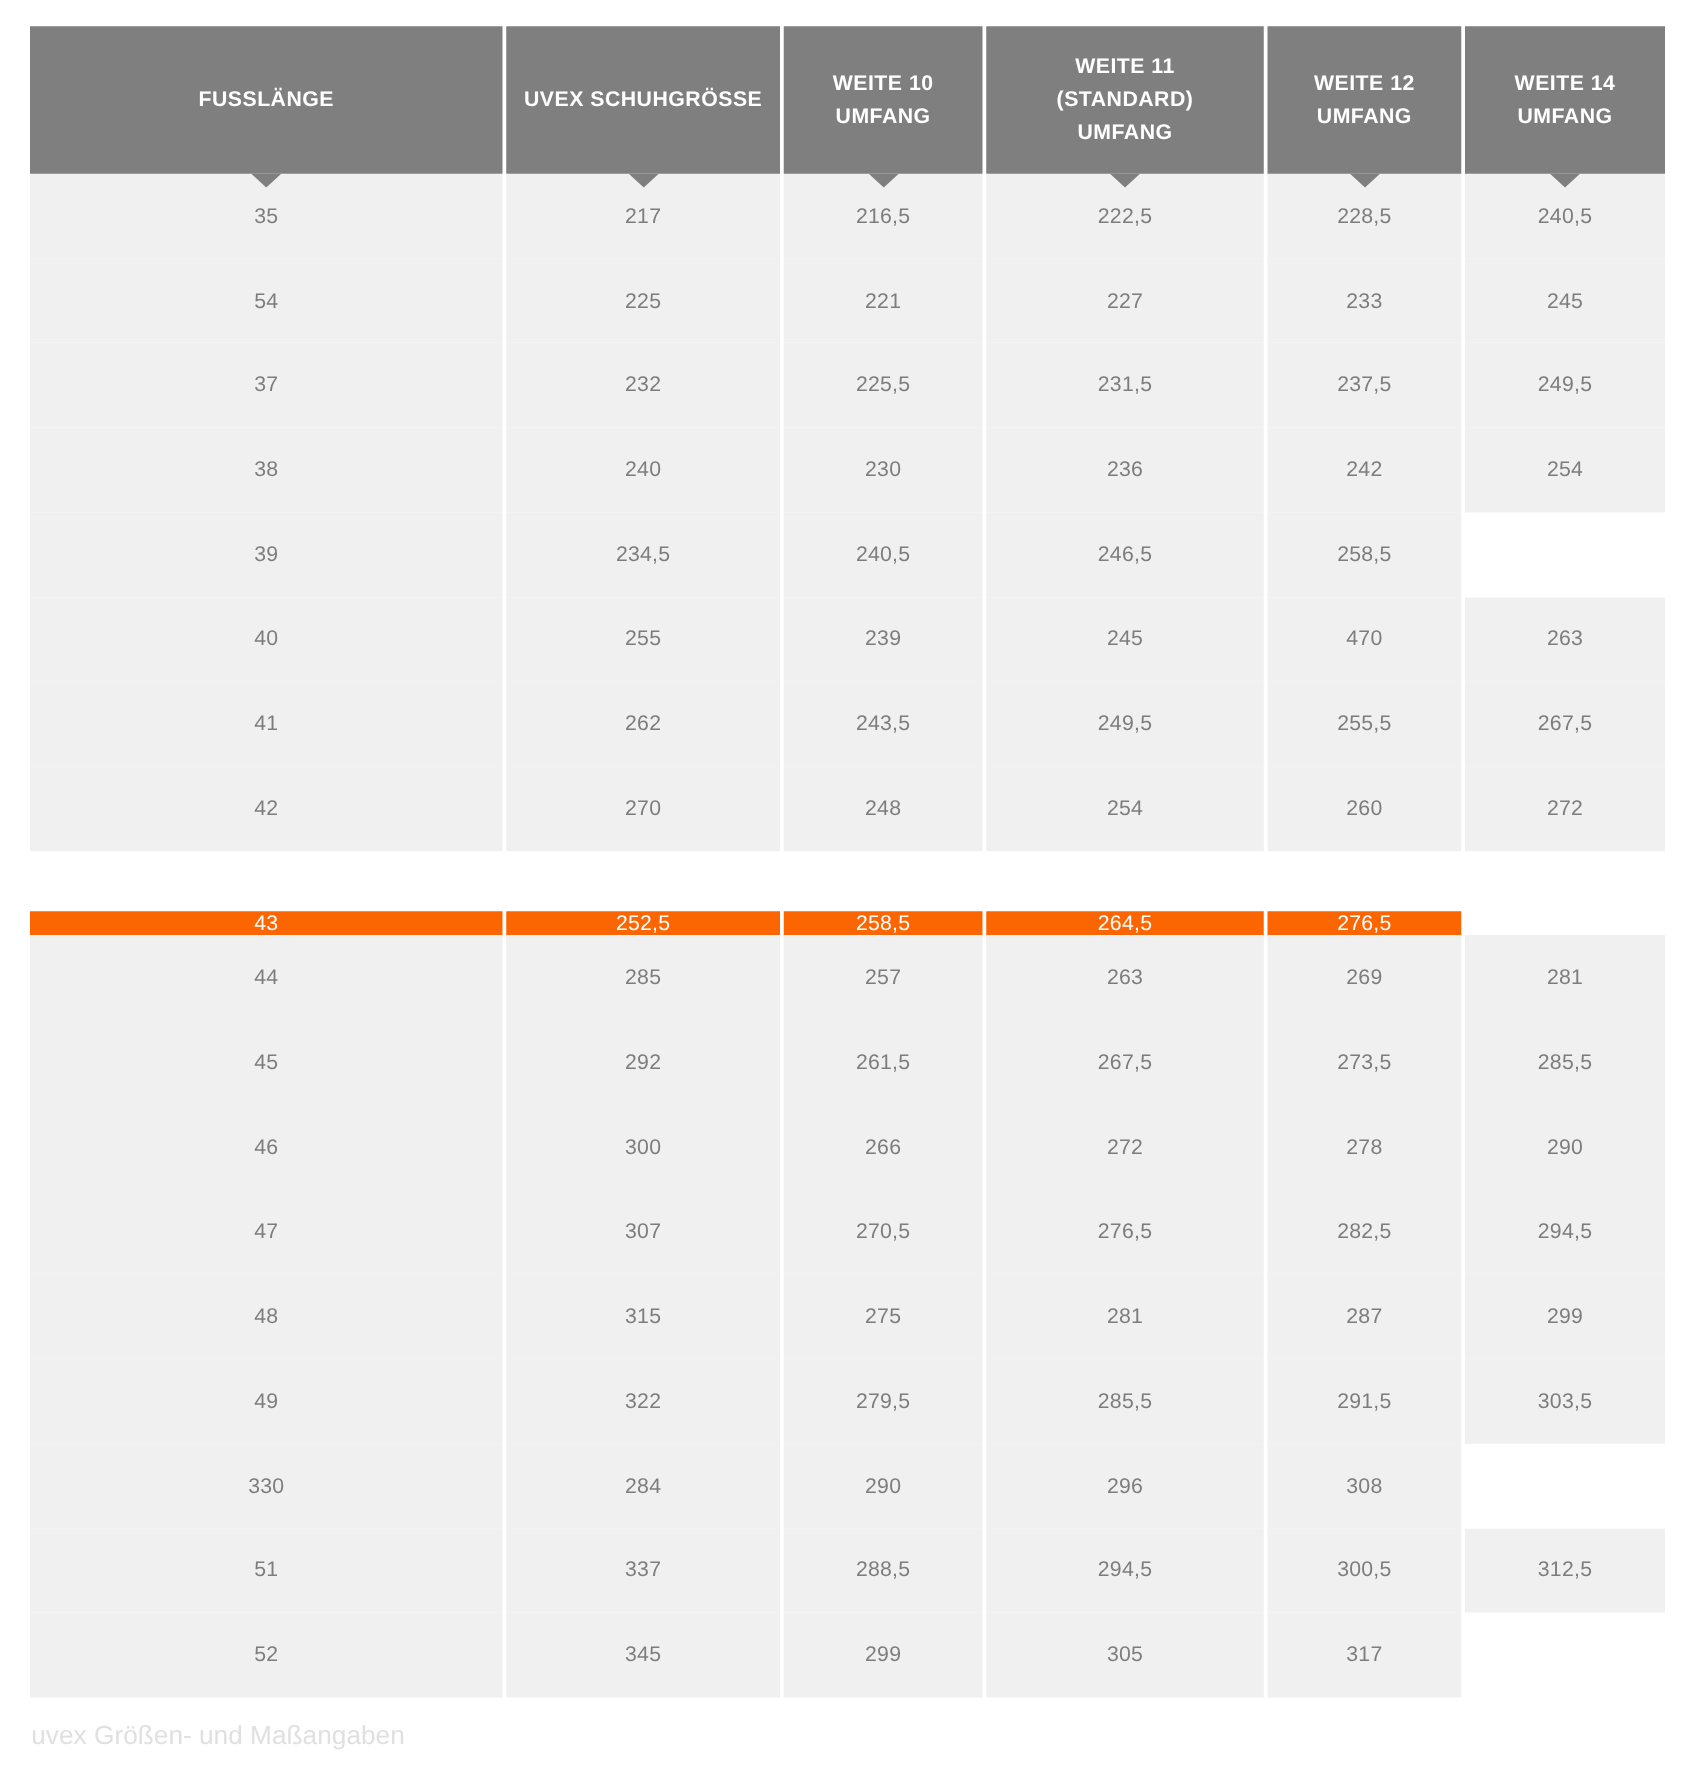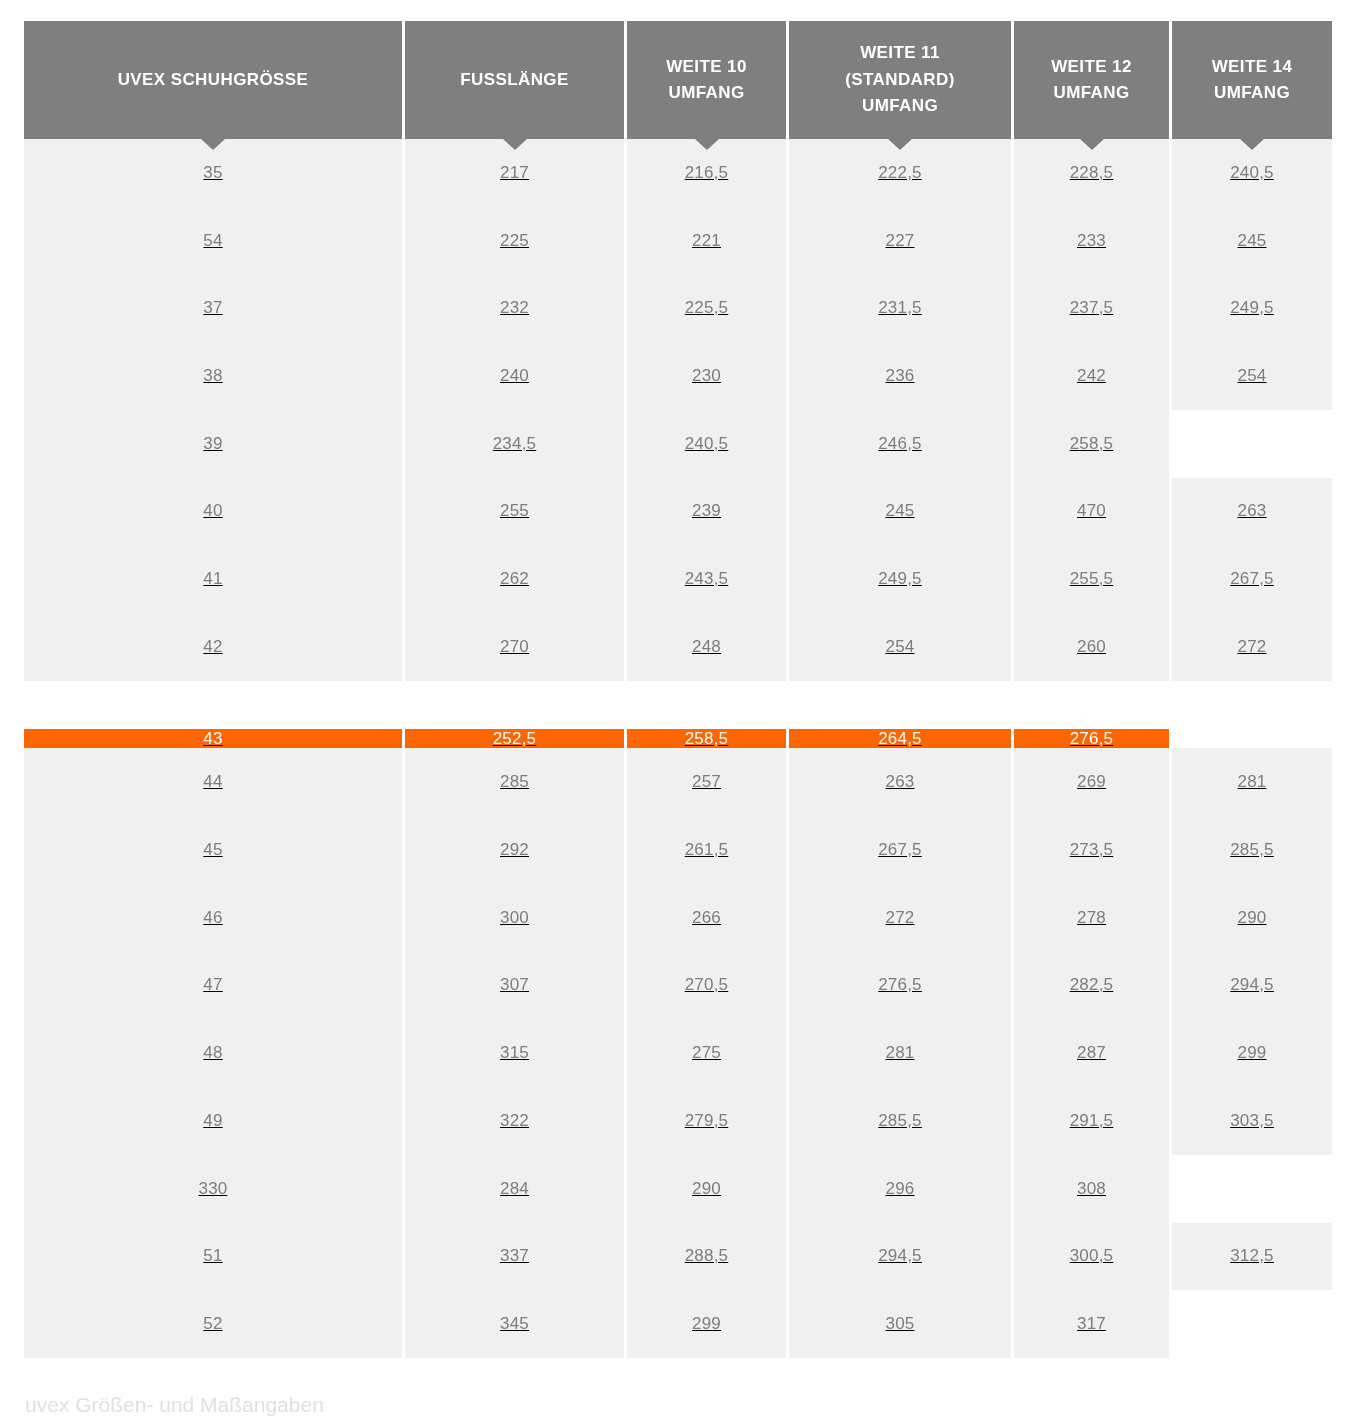--- a/index.html
+++ b/index.html
@@ -46,53 +46,52 @@
   .pointer{
     position:absolute;
     bottom:-11px;left:50%;
     transform:translateX(-50%);
     width:0;height:0;
     border-left:12px solid transparent;
     border-right:12px solid transparent;
     border-top:11px solid var(--header-bg);
     z-index:2;
   }
-  .row{height:67.72px;text-decoration:underline;}
+  .row{height:67.72px;}
   .cell{
     background:var(--row-bg);
     color:var(--row-text);
     display:flex;align-items:center;justify-content:center;
     font-size:17px;
     letter-spacing:.2px;
   }
   .row.highlight .cell{
     background:var(--highlight-bg);
     color:var(--highlight-text);
     margin-top:48px;
   }
   .caption{
     position:absolute;
     left:25px;top:1377px;
     font-size:21px;
     color:var(--caption-text);
-    margin-top:16px;
   }
 </style>
 </head>
 <body>
 
 <div class="size-table">
 
   <div class="hdr-row">
     <div class="hdr-cell">
+      <span class="lbl">FUSSLÄNGE</span>
+      <div class="pointer"></div>
+    </div>
+    <div class="hdr-cell">
       <span class="lbl">UVEX SCHUHGRÖSSE</span>
-      <div class="pointer"></div>
-    </div>
-    <div class="hdr-cell">
-      <span class="lbl">FUSSLÄNGE</span>
       <div class="pointer"></div>
     </div>
     <div class="hdr-cell">
       <span class="lbl">WEITE 10
 UMFANG</span>
       <div class="pointer"></div>
     </div>
     <div class="hdr-cell">
       <span class="lbl">WEITE 11
 (STANDARD)

